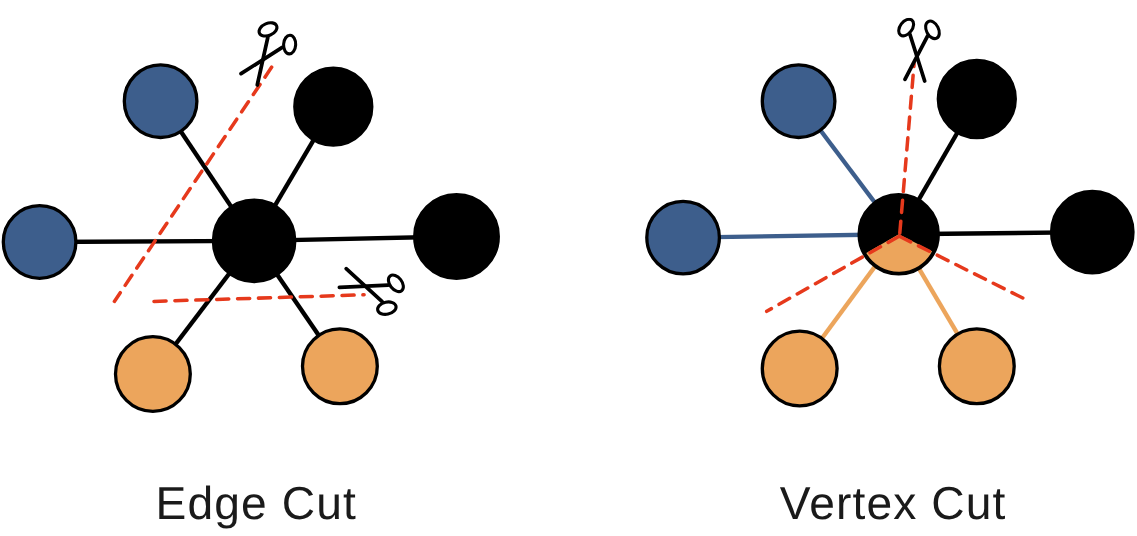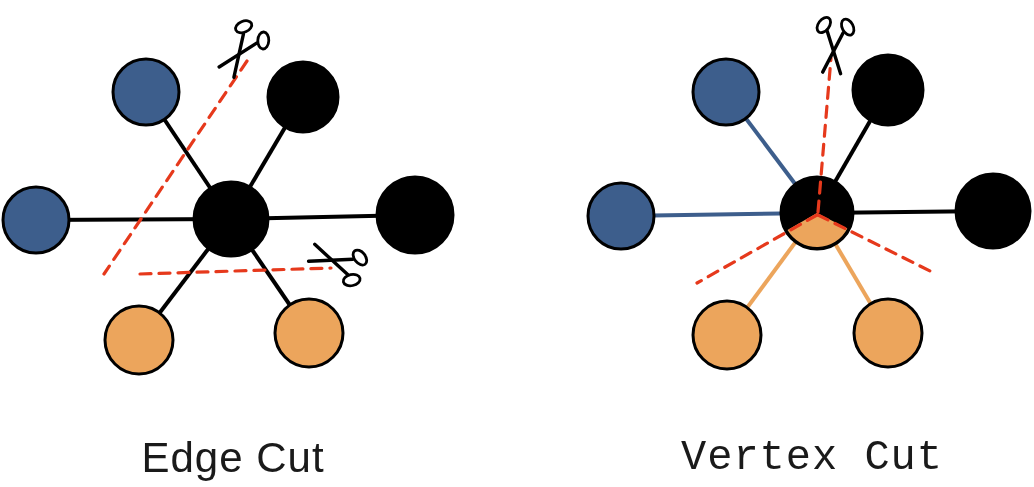--- a/index.html
+++ b/index.html
@@ -27,21 +27,21 @@
     width: 404px;
     text-align: center;
     font-size: 42px;
     font-weight: 300;
     letter-spacing: 1px;
     color: #1a1a1a;
     line-height: 1;
     user-select: none;
   }
   #label-edge-cut { left: 31px; }
-  #label-vertex-cut { left: 610px; font-family: Liberation Mono, monospace; }
+  #label-vertex-cut { left: 610px; }
 </style>
 </head>
 <body>
 
 <div id="stage">
   <svg id="diagram-svg" width="1034" height="487" viewBox="0 0 1034 487">
       <g>
         <line x1="231" y1="203" x2="146" y2="76" stroke="#000000" stroke-width="4"></line>
         <line x1="231" y1="203" x2="303" y2="81" stroke="#000000" stroke-width="4"></line>
         <line x1="231" y1="203" x2="36" y2="204" stroke="#000000" stroke-width="4"></line>

